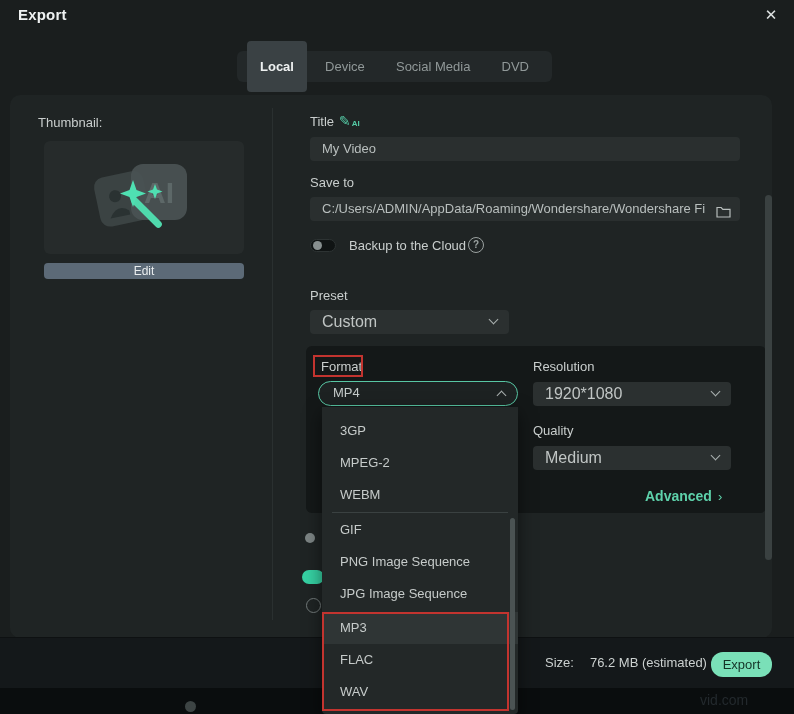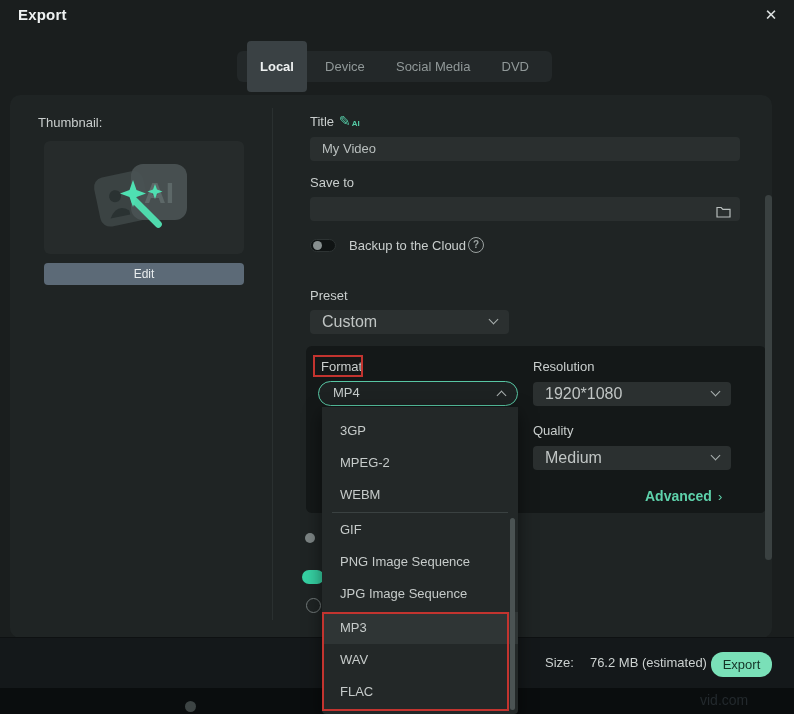--- a/index.html
+++ b/index.html
@@ -17,21 +17,21 @@
   .tab.active { background:#3a4144; color:#eef1f1; font-weight:700; }
 
   
   .panel { position:absolute; left:10px; top:95px; width:762px; height:543px; background:#1f2424; border-radius:10px; }
   .vdivider { position:absolute; left:272px; top:108px; width:1px; height:512px; background:#2a3030; }
 
   .label { position:absolute; font-size:13px; color:#c9cecd; }
 
   
   .thumb-box { position:absolute; left:44px; top:141px; width:200px; height:113px; background:#262b2b; border-radius:6px; display:flex; align-items:center; justify-content:center; }
-  .edit-btn { position:absolute; left:44px; top:263px; width:200px; height:22px; background:#5c6a77; border:none; border-radius:4px; color:#e9edee; font-size:12px; cursor:pointer; font-family:inherit; }
+  .edit-btn { position:absolute; left:44px; top:263px; width:200px; height:16px; background:#5c6a77; border:none; border-radius:4px; color:#e9edee; font-size:12px; cursor:pointer; font-family:inherit; }
 
   
   .input { position:absolute; height:24px; background:#2a2f2f; border-radius:4px; color:#b9bfbe; font-size:13px; line-height:24px; padding:0 12px; white-space:nowrap; overflow:hidden; }
   .select { position:absolute; height:24px; background:#2b3030; border-radius:4px; color:#c0c5c4; font-size:16px; line-height:23px; padding:0 12px; cursor:pointer; }
   .chev-down, .chev-up { position:absolute; right:12px; width:7px; height:7px; border-right:1.5px solid #aab0af; border-bottom:1.5px solid #aab0af; }
   .chev-down { top:6px; transform:rotate(45deg); }
   .chev-up { top:10px; transform:rotate(-135deg); }
 
   .ai-edit-icon { position:absolute; left:339px; top:113px; color:#55cba6; font-size:14px; cursor:pointer; }
   .ai-edit-icon .ai-sub { font-size:8px; font-weight:700; margin-left:1px; }
@@ -114,20 +114,21 @@
     </svg>
   </div>
   <button class="edit-btn">Edit</button>
 
   <div class="label" style="left:310px;top:114px;">Title</div>
   <div class="ai-edit-icon">✎<span class="ai-sub">AI</span></div>
   <div class="input" style="left:310px;top:137px;width:430px;">My Video</div>
 
   <div class="label" style="left:310px;top:175px;">Save to</div>
   <div class="input" style="left:310px;top:197px;width:430px;padding-right:30px;">
+    <span>C:/Users/ADMIN/AppData/Roaming/Wondershare/Wondershare Fi</span>
     <span class="folder-icon">
       <svg width="15" height="13" viewBox="0 0 15 13">
           <path d="M1 2.5 h4.2 l1.6 1.8 H14 V12 H1 Z" fill="none" stroke="#b8bebd" stroke-width="1.2"></path>
         </svg>
     </span>
   </div>
 
   <div class="toggle-off">
       <div class="knob"></div>
     </div>
@@ -181,21 +182,21 @@
 
   <div class="dropdown">
     <div class="dd-item">3GP</div>
     <div class="dd-item">MPEG-2</div>
     <div class="dd-item">WEBM</div>
     <div class="dd-divider"></div>
     <div class="dd-item">GIF</div>
     <div class="dd-item">PNG Image Sequence</div>
     <div class="dd-item">JPG Image Sequence</div>
     <div class="dd-item hl" style="margin-top:2px;">MP3</div>
+    <div class="dd-item">FLAC</div>
     <div class="dd-item">WAV</div>
-    <div class="dd-item">FLAC</div>
     <div class="dd-scrollbar"></div>
   </div>
 
   <div class="anno anno-format"></div>
   <div class="anno anno-audio"></div>
 
 </div>
 
 </body></html>

